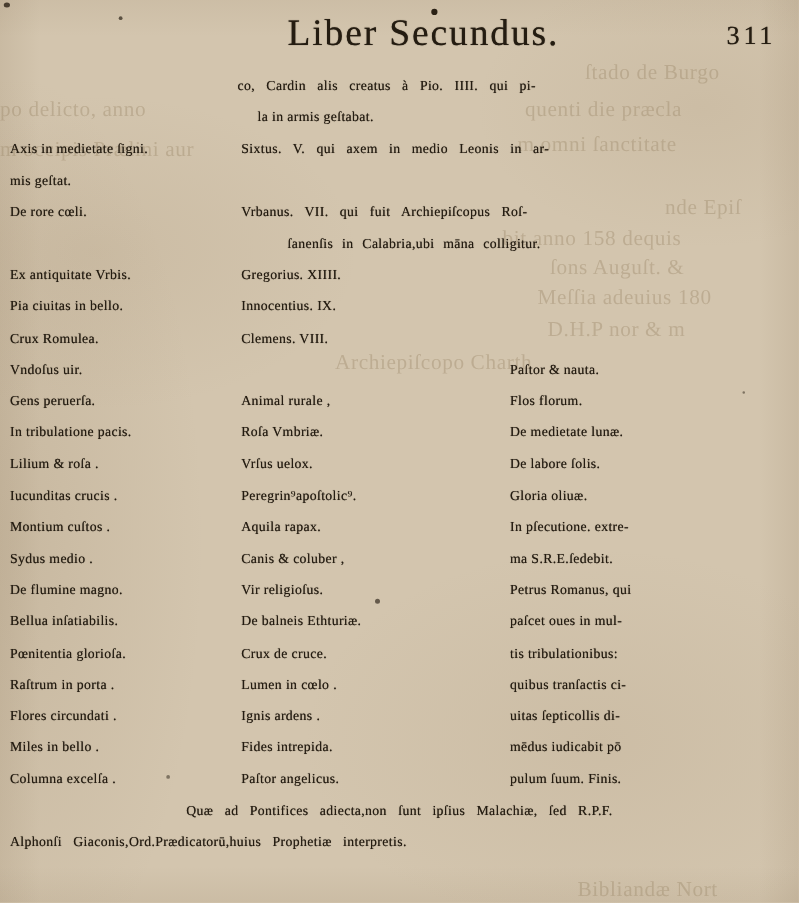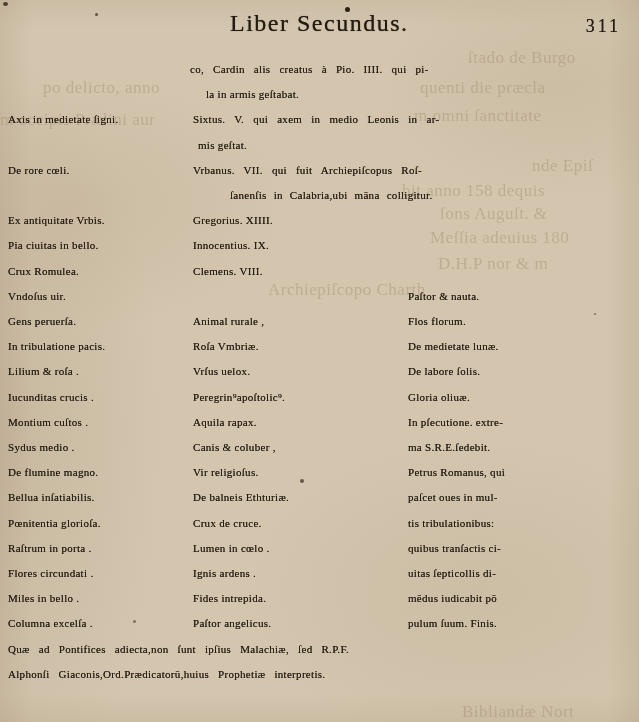--- a/index.html
+++ b/index.html
@@ -13,51 +13,51 @@
       radial-gradient(ellipse 200px 500px at 2% 60%, rgba(150,128,98,0.18), transparent 75%),
       linear-gradient(90deg, rgba(140,118,90,0.14), rgba(0,0,0,0) 5%, rgba(0,0,0,0) 95%, rgba(140,118,90,0.14)),
       linear-gradient(180deg, rgba(146,124,94,0.10), rgba(0,0,0,0) 4%, rgba(0,0,0,0) 96%, rgba(146,124,94,0.12)),
       #d3c5ae;
     color:#241c11;
   }
   .page{position:absolute;inset:0;padding:10px 8px 0 8px;box-sizing:border-box;}
   .hdr{position:relative;height:38px;}
   .hdr-title{
     position:absolute;left:222px;top:0;
-    font-size:24px;letter-spacing:1.5px;
+    font-size:30px;letter-spacing:1.5px;
     text-shadow:0 0 0.7px rgba(30,22,12,0.85);
   }
   .hdr-page{
     position:absolute;right:10px;top:6px;
-    font-size:18px;letter-spacing:3px;
+    font-size:21px;letter-spacing:3px;
     text-shadow:0 0 0.6px rgba(30,22,12,0.8);
   }
   .body-text{
     position:relative;margin-top:9px;
     font-size:11px;line-height:25.2px;letter-spacing:0.3px;
     text-shadow:0 0 0.55px rgba(30,22,12,0.75);
   }
   .wide{word-spacing:6px;}
   .intro-1{margin-left:182px;}
   .intro-2{margin-left:198px;}
-  .cont-0{margin-left:190px;}
+  .cont-0{}
   .cont-1{margin-left:222px;word-spacing:4px;}
   .c1{display:inline-block;width:185px;vertical-align:top;white-space:nowrap;font-family:Liberation Serif, serif;}
   .c2{display:inline-block;width:215px;vertical-align:top;white-space:nowrap;}
   .c3{display:inline-block;vertical-align:top;white-space:nowrap;}
   .row{white-space:nowrap;}
-  .foot-1{}
+  .foot-1{text-align:center;}
   .foot-2{margin-left:0;}
   
   .ghost{
     position:absolute;color:#9a8667;opacity:0.38;
     font-size:17px;letter-spacing:0.5px;
     filter:blur(0.6px);white-space:nowrap;pointer-events:none;
   }
-  .g0{left:468px;top:48px;}  .g1{left:15px;top:78px;padding-left:28px;}
+  .g0{left:468px;top:48px;}  .g1{left:0px;top:78px;}
   .g2{left:420px;top:78px;}  .g3{left:414px;top:106px;}
   .g4{left:532px;top:156px;} .g5{left:402px;top:181px;}
   .g6{left:440px;top:204px;} .g7{left:430px;top:228px;}
   .g8{left:438px;top:254px;} .g9{left:268px;top:280px;}
   .g10{left:462px;top:702px;}.g11{left:0px;top:110px;}
   
   .speck{position:absolute;background:#2a2115;border-radius:50%;pointer-events:none;}
   .s0{left:345px;top:7px;width:5px;height:5px;}
   .s1{left:95px;top:13px;width:3px;height:3px;opacity:.7;}
   .s2{left:3px;top:2px;width:5px;height:4px;opacity:.8;}

